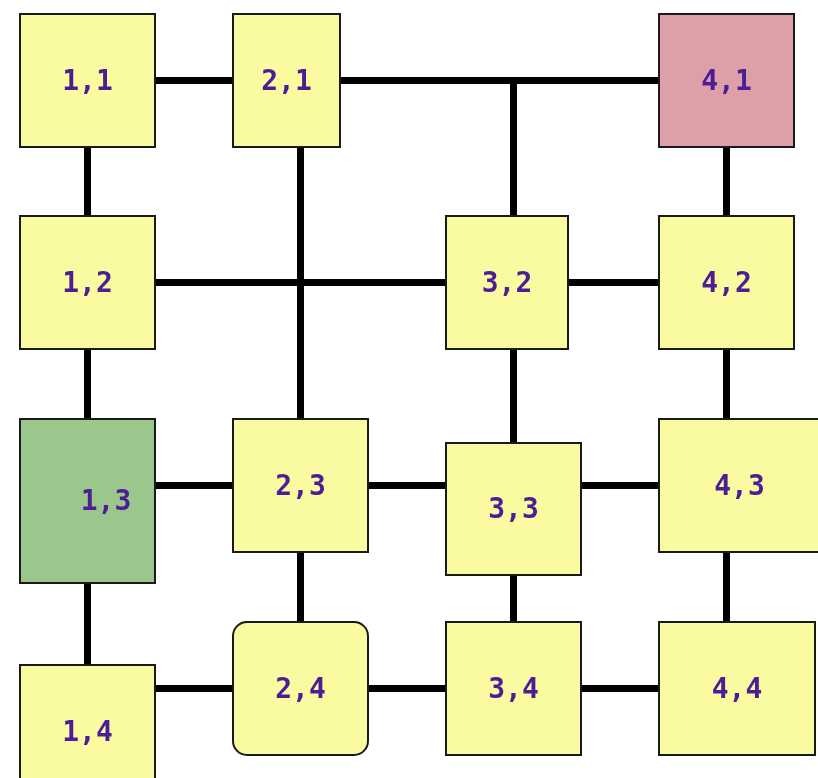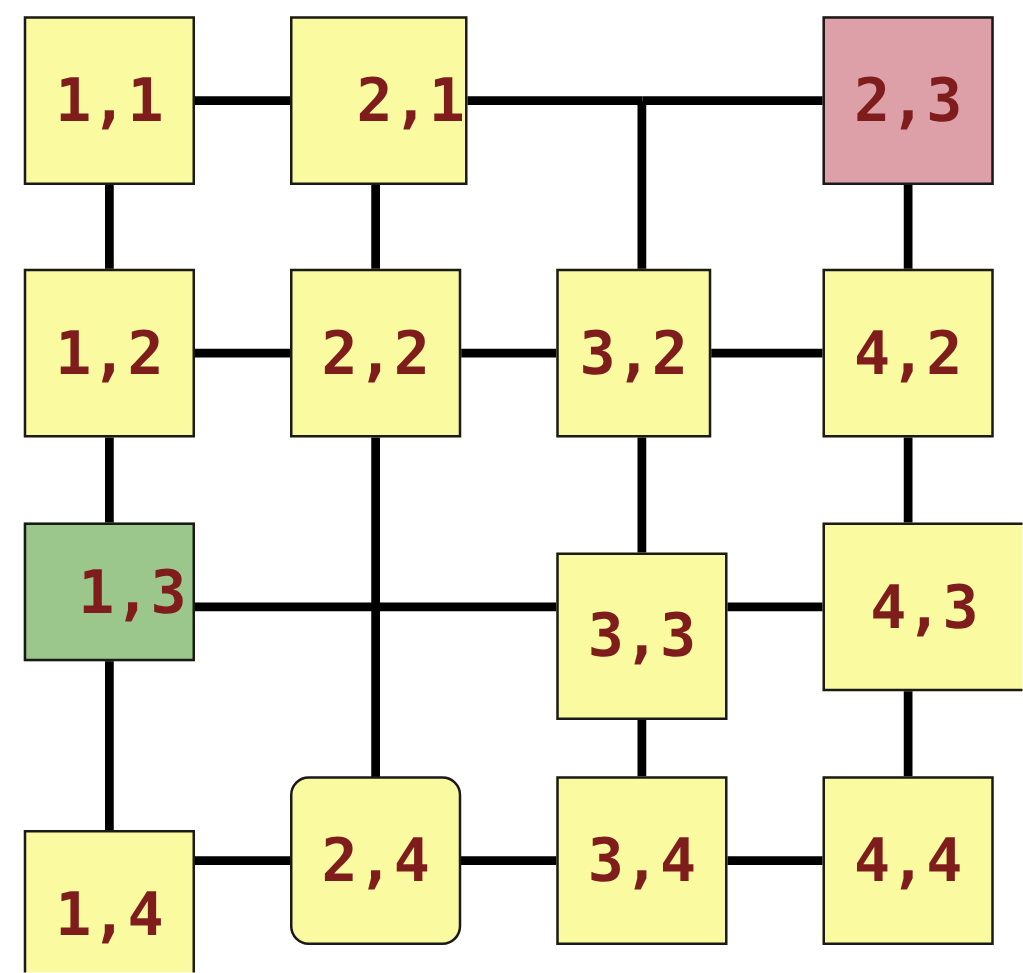--- a/index.html
+++ b/index.html
@@ -55,23 +55,23 @@
     height: 135px;
     border: 2px solid #1a1a1a;
     display: flex;
     align-items: center;
     justify-content: center;
     background: #fafaa0;
   }
   .node-label {
     font-family: "DejaVu Sans Mono", "Liberation Mono", monospace;
     font-weight: bold;
-    font-size: 48px;
+    font-size: 28px;
     line-height: 1;
-    color: #7f1d1d;
+    color: #4c1d95;
     letter-spacing: 0px;
     white-space: nowrap;
     user-select: none;
   }
 </style>
 </head>
 <body>
 
 <div id="grid-canvas">
   <div class="edge-layer" id="edge-layer">
@@ -97,53 +97,53 @@
       <div class="edge edge-v" style="background: rgb(0, 0, 0); top: 282.5px; height: 203px; left: 723px;"></div>
       <div class="edge edge-v" style="background: rgb(0, 0, 0); top: 485.5px; height: 203px; left: 84px;"></div>
       <div class="edge edge-v" style="background: rgb(0, 0, 0); top: 485.5px; height: 203px; left: 297px;"></div>
       <div class="edge edge-v" style="background: rgb(0, 0, 0); top: 485.5px; height: 203px; left: 510px;"></div>
       <div class="edge edge-v" style="background: rgb(0, 0, 0); top: 485.5px; height: 203px; left: 723px;"></div>
     </div>
   <div class="node-layer" id="node-layer">
       <div class="node" style="left: 19px; top: 13px; width: 137px; height: 135px; background: rgb(250, 250, 160); border-color: rgb(26, 26, 26);">
         <span class="node-label">1,1</span>
       </div>
-      <div class="node" style="left: 232px; top: 13px; width: 142px; height: 135px; background: rgb(250, 250, 160); border-color: rgb(26, 26, 26); justify-content: flex-end;">
+      <div class="node" style="left: 232px; top: 13px; width: 109px; height: 135px; background: rgb(250, 250, 160); border-color: rgb(26, 26, 26);">
         <span class="node-label">2,1</span>
       </div>
       <div class="node" style="left: 658px; top: 13px; width: 137px; height: 135px; background: rgb(221, 160, 168); border-color: rgb(26, 26, 26);">
-        <span class="node-label">2,3</span>
+        <span class="node-label">4,1</span>
       </div>
       <div class="node" style="left: 19px; top: 215px; width: 137px; height: 135px; background: rgb(250, 250, 160); border-color: rgb(26, 26, 26);">
         <span class="node-label">1,2</span>
-      </div>
-      <div class="node" style="left: 232px; top: 215px; width: 137px; height: 135px; background: rgb(250, 250, 160); border-color: rgb(26, 26, 26);">
-        <span class="node-label">2,2</span>
       </div>
       <div class="node" style="left: 445px; top: 215px; width: 124px; height: 135px; background: rgb(250, 250, 160); border-color: rgb(26, 26, 26);">
         <span class="node-label">3,2</span>
       </div>
       <div class="node" style="left: 658px; top: 215px; width: 137px; height: 135px; background: rgb(250, 250, 160); border-color: rgb(26, 26, 26);">
         <span class="node-label">4,2</span>
       </div>
-      <div class="node" style="left: 19px; top: 418px; width: 137px; height: 111px; background: rgb(156, 199, 140); border-color: rgb(26, 26, 26); padding-left: 37px;">
+      <div class="node" style="left: 19px; top: 418px; width: 137px; height: 166px; background: rgb(156, 199, 140); border-color: rgb(26, 26, 26); padding-left: 37px;">
         <span class="node-label">1,3</span>
+      </div>
+      <div class="node" style="left: 232px; top: 418px; width: 137px; height: 135px; background: rgb(250, 250, 160); border-color: rgb(26, 26, 26);">
+        <span class="node-label">2,3</span>
       </div>
       <div class="node" style="left: 445px; top: 442px; width: 137px; height: 134px; background: rgb(250, 250, 160); border-color: rgb(26, 26, 26);">
         <span class="node-label">3,3</span>
       </div>
       <div class="node" style="left: 658px; top: 418px; width: 163px; height: 135px; background: rgb(250, 250, 160); border-color: rgb(26, 26, 26);">
         <span class="node-label">4,3</span>
       </div>
       <div class="node" style="left: 19px; top: 620px; width: 137px; height: 135px; background: rgb(250, 250, 160); border-color: rgb(26, 26, 26); margin-top: 44px;">
         <span class="node-label">1,4</span>
       </div>
       <div class="node" style="left: 232px; top: 621px; width: 137px; height: 135px; background: rgb(250, 250, 160); border-color: rgb(26, 26, 26); border-radius: 15px;">
         <span class="node-label">2,4</span>
       </div>
       <div class="node" style="left: 445px; top: 621px; width: 137px; height: 135px; background: rgb(250, 250, 160); border-color: rgb(26, 26, 26);">
         <span class="node-label">3,4</span>
       </div>
-      <div class="node" style="left: 658px; top: 621px; width: 137px; height: 135px; background: rgb(250, 250, 160); border-color: rgb(26, 26, 26);">
+      <div class="node" style="left: 658px; top: 621px; width: 158px; height: 135px; background: rgb(250, 250, 160); border-color: rgb(26, 26, 26);">
         <span class="node-label">4,4</span>
       </div>
     </div>
 </div>
 
 </body></html>

